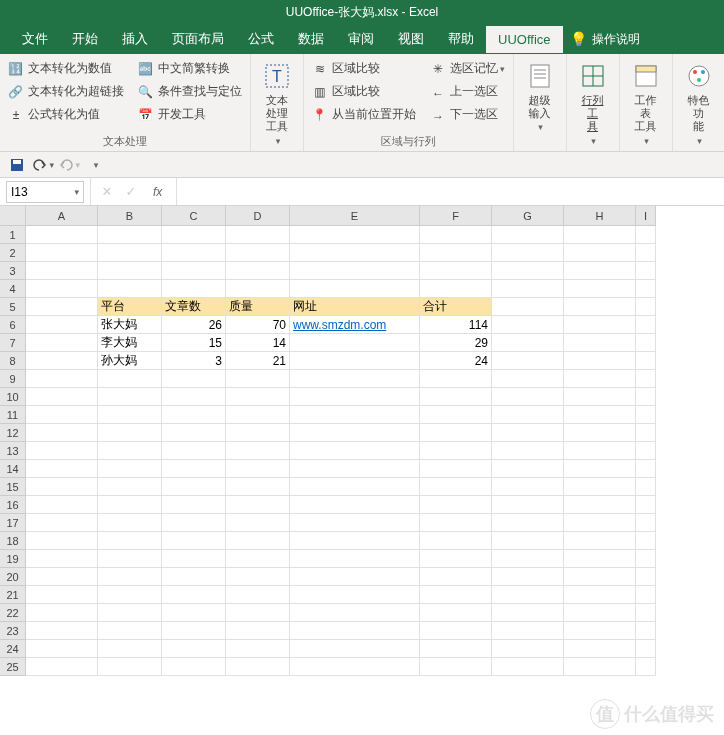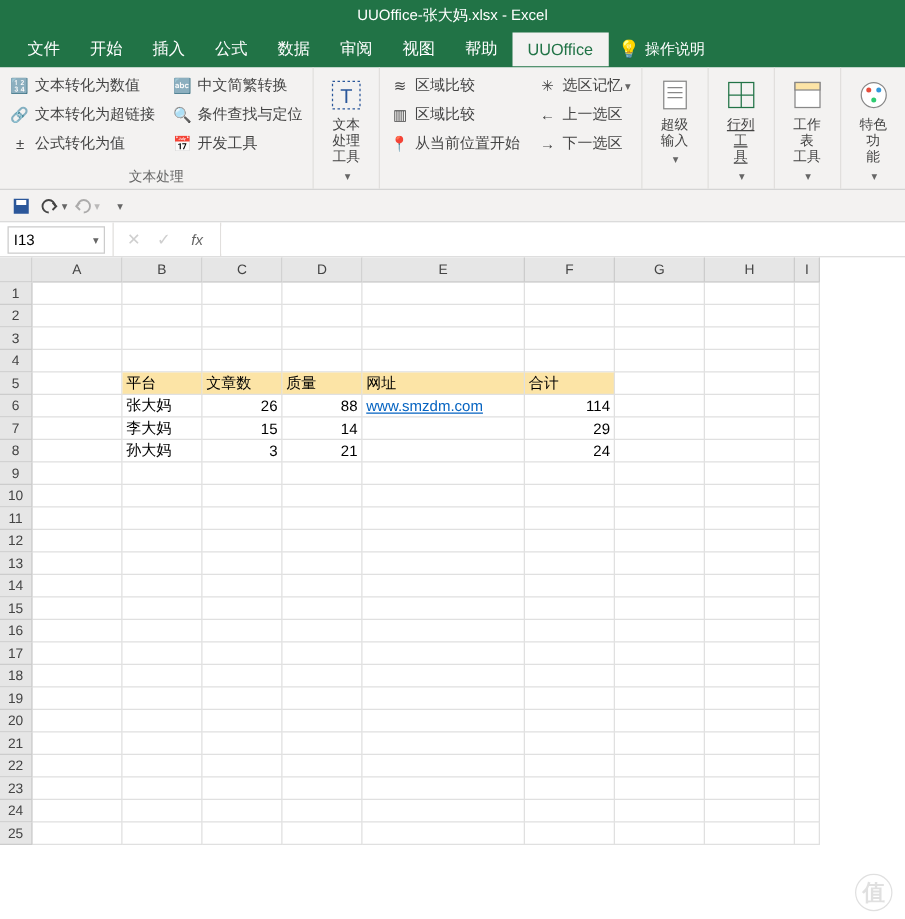--- a/index.html
+++ b/index.html
@@ -47,20 +47,21 @@
 <body>
 
 <div class="titlebar">
   <span>UUOffice-张大妈.xlsx - Excel</span>
 </div>
 
 <div class="menubar">
   <div class="menu-item">文件</div>
   <div class="menu-item">开始</div>
   <div class="menu-item">插入</div>
+  <div class="menu-item">页面布局</div>
   <div class="menu-item">公式</div>
   <div class="menu-item">数据</div>
   <div class="menu-item">审阅</div>
   <div class="menu-item">视图</div>
   <div class="menu-item">帮助</div>
   <div class="menu-item active">UUOffice</div>
   <span class="help-icon">💡</span>
   <span class="tell-me">操作说明</span>
 </div>
 
@@ -138,20 +139,21 @@
         <div class="ribbon-cmd">
             <span class="ico">←</span>
             <span>上一选区</span>
           </div>
         <div class="ribbon-cmd">
             <span class="ico">→</span>
             <span>下一选区</span>
           </div>
       </div>
     </div>
+    <div class="ribbon-group-label">区域与行列</div>
   </div>
 
   <div class="ribbon-group">
     <div class="ribbon-big-btn">
       <span class="big-ico">
           <svg width="28" height="28">
             <rect x="5" y="3" width="18" height="22" fill="#fff" stroke="#888"></rect>
             <line x1="8" y1="8" x2="20" y2="8" stroke="#888"></line>
             <line x1="8" y1="12" x2="20" y2="12" stroke="#888"></line>
             <line x1="8" y1="16" x2="20" y2="16" stroke="#888"></line>
@@ -329,21 +331,21 @@
         <div class="cell hdr" style="left: 136px; top: 72px; width: 64px; height: 18px;">文章数</div>
         <div class="cell hdr" style="left: 200px; top: 72px; width: 64px; height: 18px;">质量</div>
         <div class="cell hdr" style="left: 264px; top: 72px; width: 130px; height: 18px;">网址</div>
         <div class="cell hdr" style="left: 394px; top: 72px; width: 72px; height: 18px;">合计</div>
         <div class="cell" style="left: 466px; top: 72px; width: 72px; height: 18px;"></div>
         <div class="cell" style="left: 538px; top: 72px; width: 72px; height: 18px;"></div>
         <div class="cell" style="left: 610px; top: 72px; width: 20px; height: 18px;"></div>
         <div class="cell" style="left: 0px; top: 90px; width: 72px; height: 18px;"></div>
         <div class="cell" style="left: 72px; top: 90px; width: 64px; height: 18px;">张大妈</div>
         <div class="cell num" style="left: 136px; top: 90px; width: 64px; height: 18px;">26</div>
-        <div class="cell num" style="left: 200px; top: 90px; width: 64px; height: 18px;">88</div>
+        <div class="cell num" style="left: 200px; top: 90px; width: 64px; height: 18px;">70</div>
         <div class="cell link" style="left: 264px; top: 90px; width: 130px; height: 18px;">www.smzdm.com</div>
         <div class="cell num" style="left: 394px; top: 90px; width: 72px; height: 18px;">114</div>
         <div class="cell" style="left: 466px; top: 90px; width: 72px; height: 18px;"></div>
         <div class="cell" style="left: 538px; top: 90px; width: 72px; height: 18px;"></div>
         <div class="cell" style="left: 610px; top: 90px; width: 20px; height: 18px;"></div>
         <div class="cell" style="left: 0px; top: 108px; width: 72px; height: 18px;"></div>
         <div class="cell" style="left: 72px; top: 108px; width: 64px; height: 18px;">李大妈</div>
         <div class="cell num" style="left: 136px; top: 108px; width: 64px; height: 18px;">15</div>
         <div class="cell num" style="left: 200px; top: 108px; width: 64px; height: 18px;">14</div>
         <div class="cell" style="left: 264px; top: 108px; width: 130px; height: 18px;"></div>
@@ -512,13 +514,14 @@
         <div class="cell" style="left: 394px; top: 432px; width: 72px; height: 18px;"></div>
         <div class="cell" style="left: 466px; top: 432px; width: 72px; height: 18px;"></div>
         <div class="cell" style="left: 538px; top: 432px; width: 72px; height: 18px;"></div>
         <div class="cell" style="left: 610px; top: 432px; width: 20px; height: 18px;"></div>
       </div>
   </div>
 </div>
 
 <div class="watermark">
   <span class="wm-badge">值</span>
+  <span>什么值得买</span>
 </div>
 
 </body></html>

